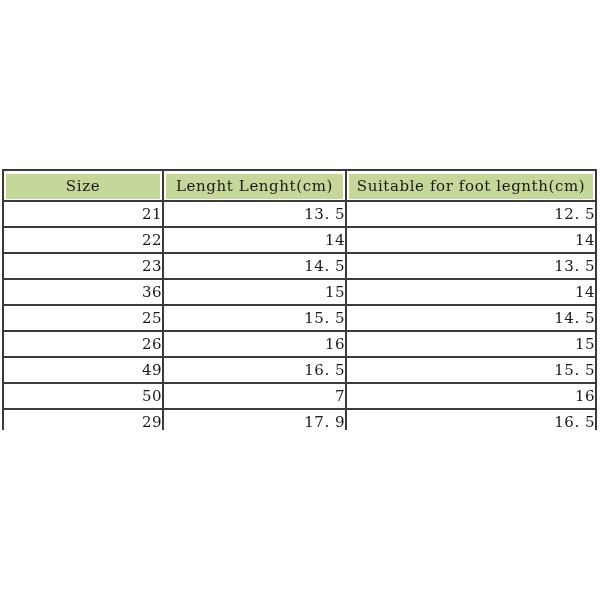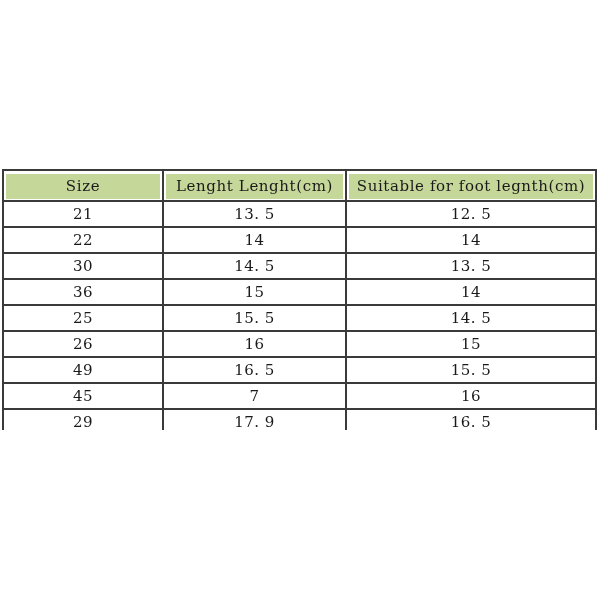--- a/index.html
+++ b/index.html
@@ -76,20 +76,21 @@
     background: #c6d79a;
     white-space: nowrap;
     overflow: hidden;
   }
 
   table.size-chart tbody td {
     height: 24px;
     line-height: 24px;
     font-size: 15px;
     letter-spacing: 0.5px;
+    text-align: right;
   }
 </style>
 </head>
 <body>
 
 <div class="page">
 
   <div class="size-chart-wrap">
     <table class="size-chart">
       <colgroup>
@@ -115,21 +116,21 @@
           <td>21</td>
           <td>13. 5</td>
           <td>12. 5</td>
         </tr>
         <tr>
           <td>22</td>
           <td>14</td>
           <td>14</td>
         </tr>
         <tr>
-          <td>30</td>
+          <td>23</td>
           <td>14. 5</td>
           <td>13. 5</td>
         </tr>
         <tr>
           <td>36</td>
           <td>15</td>
           <td>14</td>
         </tr>
         <tr>
           <td>25</td>
@@ -140,21 +141,21 @@
           <td>26</td>
           <td>16</td>
           <td>15</td>
         </tr>
         <tr>
           <td>49</td>
           <td>16. 5</td>
           <td>15. 5</td>
         </tr>
         <tr>
-          <td>45</td>
+          <td>50</td>
           <td>7</td>
           <td>16</td>
         </tr>
         <tr>
           <td>29</td>
           <td>17. 9</td>
           <td>16. 5</td>
         </tr>
 
       </tbody>

